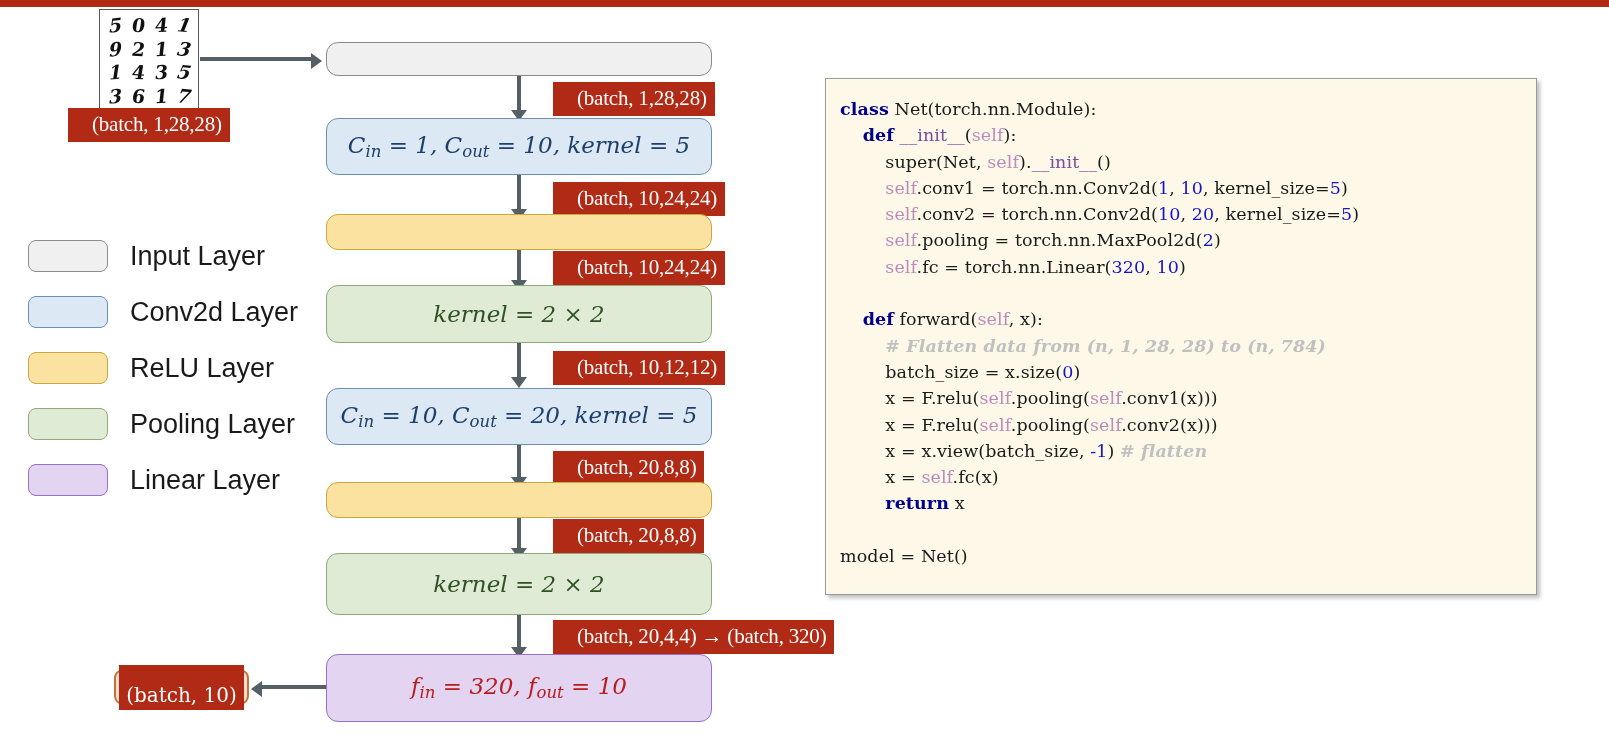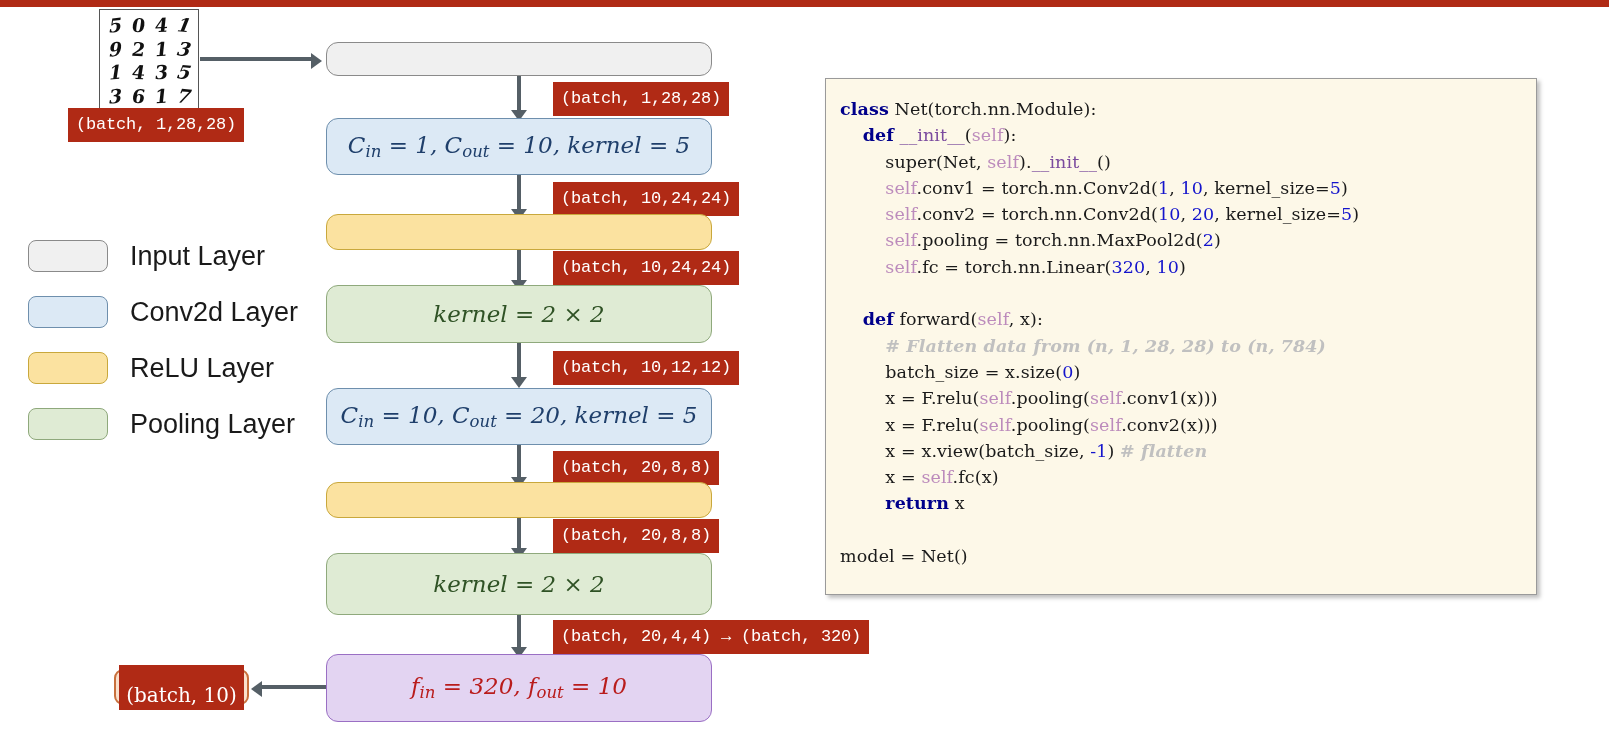--- a/index.html
+++ b/index.html
@@ -46,24 +46,24 @@
   .digit:nth-child(4n+1){ transform: rotate(-6deg) skewX(-4deg); }
   .digit:nth-child(4n+2){ transform: rotate(3deg) skewX(5deg); font-weight:600; }
   .digit:nth-child(4n+3){ transform: rotate(-3deg) skewX(2deg); }
   .digit:nth-child(4n+4){ transform: rotate(5deg) skewX(-6deg); font-weight:600; }
 
   
   .tag {
     position: absolute;
     background: #B02A15;
     color: #ffffff;
-    font-family: Liberation Mono, monospace;
-    font-size: 17px;
+    font-family: Liberation Serif, serif;
+    font-size: 21px;
     line-height: 29px;
-    padding: 2px 8px 3px 8px;
+    padding: 2px 8px 3px 24px;
     white-space: nowrap;
     letter-spacing: -0.2px;
   }
 
   
   #legend { position: absolute; left: 28px; top: 228px; }
   .legend-row {
     display: flex; align-items: center;
     height: 56px;
   }
@@ -220,20 +220,24 @@
     <div class="legend-label">Conv2d Layer</div>
   </div>
   <div class="legend-row">
     <div class="legend-swatch" style="background:#FBE2A0;border:1.5px solid #C9A83C;"></div>
     <div class="legend-label">ReLU Layer</div>
   </div>
   <div class="legend-row">
     <div class="legend-swatch" style="background:#DFEBD4;border:1.5px solid #8FA97C;"></div>
     <div class="legend-label">Pooling Layer</div>
   </div>
+  <div class="legend-row">
+    <div class="legend-swatch" style="background:#E3D4F2;border:1.5px solid #9A6FC4;"></div>
+    <div class="legend-label">Linear Layer</div>
+  </div>
 </div>
 
 <div class="flow-box" style="top:42px; height:34px; background:#F0F0F0; border:1.5px solid #8A8A8A;"></div>
 <div class="arrow-v" style="top:76px; height:40px;"></div>
 <div class="arrow-head-down" style="top:110px;"></div>
 <div class="tag" style="left:553px; top:82px;">
   <span>(batch, 1,28,28)</span>
 </div>
 
 <div class="flow-box" style="top:118px; height:57px; background:#DCE9F5; border:1.5px solid #6E8FAD; color:#1F3F6B;">

